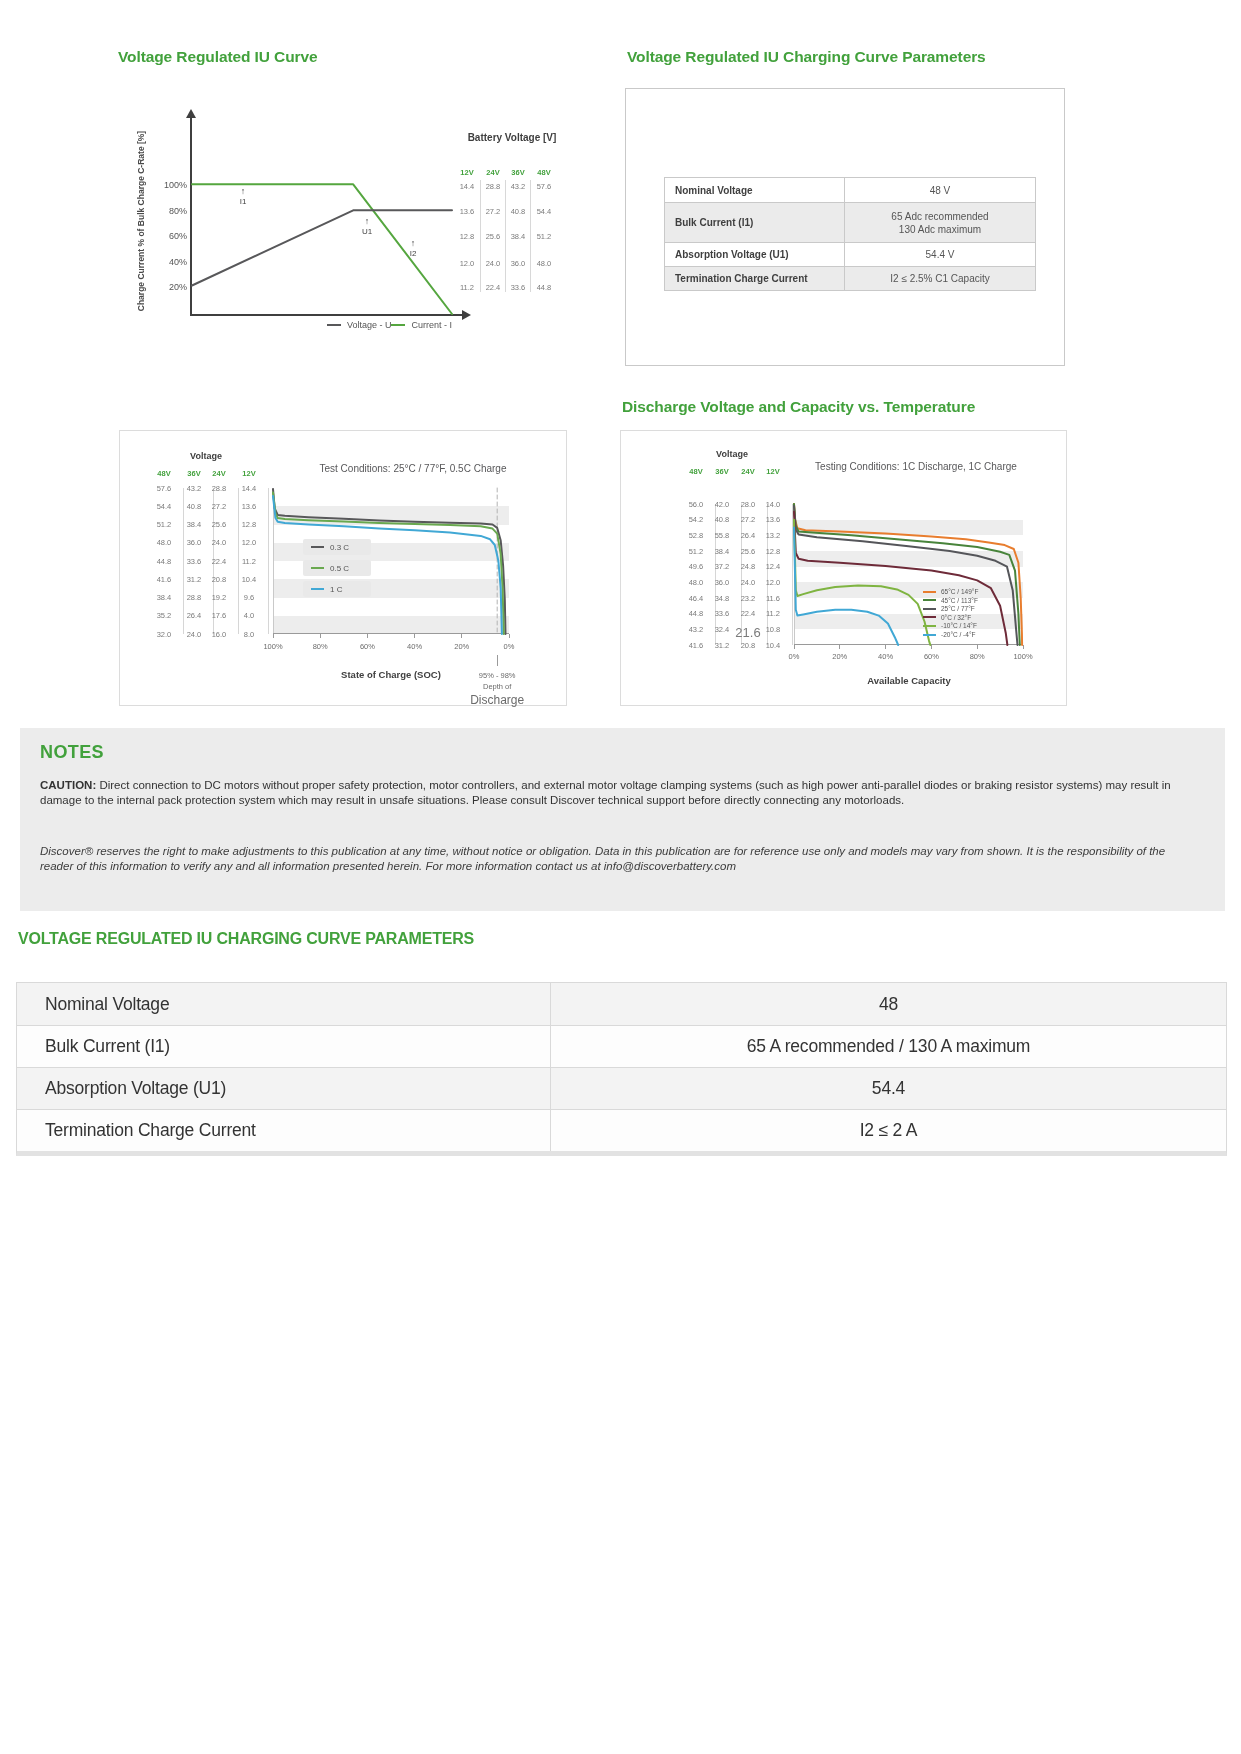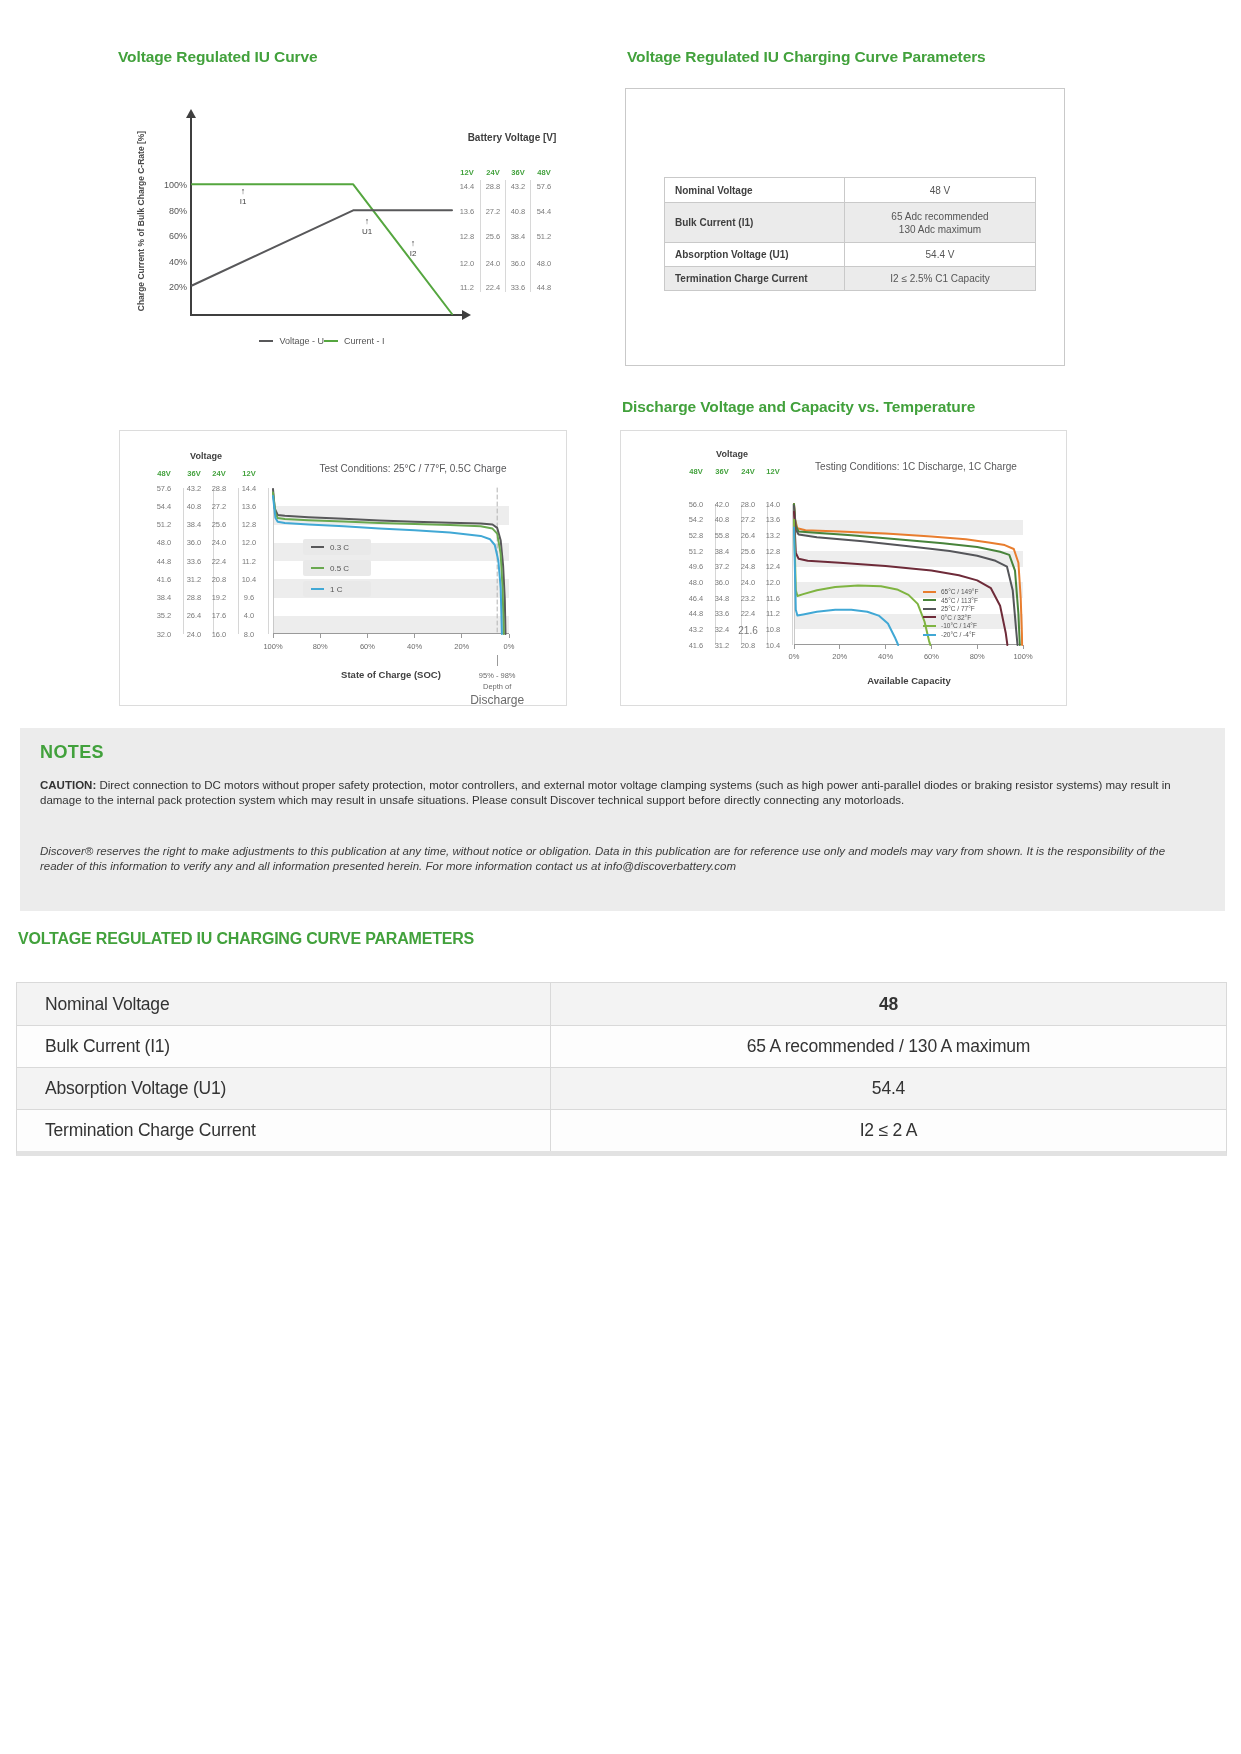--- a/index.html
+++ b/index.html
@@ -71,21 +71,21 @@
       <div style="position: absolute; left: 383px; top: 126px; width: 32px; text-align: center; font-size: 7.5px; color: rgb(122, 122, 122);">38.4</div>
       <div style="position: absolute; left: 409px; top: 126px; width: 32px; text-align: center; font-size: 7.5px; color: rgb(122, 122, 122);">51.2</div>
       <div style="position: absolute; left: 332px; top: 153px; width: 32px; text-align: center; font-size: 7.5px; color: rgb(122, 122, 122);">12.0</div>
       <div style="position: absolute; left: 358px; top: 153px; width: 32px; text-align: center; font-size: 7.5px; color: rgb(122, 122, 122);">24.0</div>
       <div style="position: absolute; left: 383px; top: 153px; width: 32px; text-align: center; font-size: 7.5px; color: rgb(122, 122, 122);">36.0</div>
       <div style="position: absolute; left: 409px; top: 153px; width: 32px; text-align: center; font-size: 7.5px; color: rgb(122, 122, 122);">48.0</div>
       <div style="position: absolute; left: 332px; top: 177px; width: 32px; text-align: center; font-size: 7.5px; color: rgb(122, 122, 122);">11.2</div>
       <div style="position: absolute; left: 358px; top: 177px; width: 32px; text-align: center; font-size: 7.5px; color: rgb(122, 122, 122);">22.4</div>
       <div style="position: absolute; left: 383px; top: 177px; width: 32px; text-align: center; font-size: 7.5px; color: rgb(122, 122, 122);">33.6</div>
       <div style="position: absolute; left: 409px; top: 177px; width: 32px; text-align: center; font-size: 7.5px; color: rgb(122, 122, 122);">44.8</div>
-      <div style="position: absolute; left: 73px; top: 230px; width: 260px; display: flex; justify-content: center; ">
+      <div style="position: absolute; left: 73px; top: 214px; width: 260px; display: flex; justify-content: flex-end; ">
         <div style="display: flex; align-items: center; gap: 6px;">
           <div style="width: 14px; height: 2px; background: rgb(88, 88, 90);"></div>
           <div style="font-size: 9px; color: rgb(85, 85, 85);">Voltage - U</div>
         </div>
         <div style="display: flex; align-items: center; gap: 6px;">
           <div style="width: 14px; height: 2px; background: rgb(85, 166, 63);"></div>
           <div style="font-size: 9px; color: rgb(85, 85, 85);">Current - I</div>
         </div>
       </div>
     </div>
@@ -240,21 +240,21 @@
       <div style="position: absolute; left: 58px; top: 162.5px; width: 34px; text-align: center; font-size: 7.5px; color: rgb(122, 122, 122);">46.4</div>
       <div style="position: absolute; left: 84px; top: 162.5px; width: 34px; text-align: center; font-size: 7.5px; color: rgb(122, 122, 122);">34.8</div>
       <div style="position: absolute; left: 110px; top: 162.5px; width: 34px; text-align: center; font-size: 7.5px; color: rgb(122, 122, 122);">23.2</div>
       <div style="position: absolute; left: 135px; top: 162.5px; width: 34px; text-align: center; font-size: 7.5px; color: rgb(122, 122, 122);">11.6</div>
       <div style="position: absolute; left: 58px; top: 178.167px; width: 34px; text-align: center; font-size: 7.5px; color: rgb(122, 122, 122);">44.8</div>
       <div style="position: absolute; left: 84px; top: 178.167px; width: 34px; text-align: center; font-size: 7.5px; color: rgb(122, 122, 122);">33.6</div>
       <div style="position: absolute; left: 110px; top: 178.167px; width: 34px; text-align: center; font-size: 7.5px; color: rgb(122, 122, 122);">22.4</div>
       <div style="position: absolute; left: 135px; top: 178.167px; width: 34px; text-align: center; font-size: 7.5px; color: rgb(122, 122, 122);">11.2</div>
       <div style="position: absolute; left: 58px; top: 193.833px; width: 34px; text-align: center; font-size: 7.5px; color: rgb(122, 122, 122);">43.2</div>
       <div style="position: absolute; left: 84px; top: 193.833px; width: 34px; text-align: center; font-size: 7.5px; color: rgb(122, 122, 122);">32.4</div>
-      <div style="position: absolute; left: 110px; top: 193.833px; width: 34px; text-align: center; font-size: 10px; color: rgb(122, 122, 122);">21.6</div>
+      <div style="position: absolute; left: 110px; top: 193.833px; width: 34px; text-align: center; font-size: 13px; color: rgb(122, 122, 122);">21.6</div>
       <div style="position: absolute; left: 135px; top: 193.833px; width: 34px; text-align: center; font-size: 7.5px; color: rgb(122, 122, 122);">10.8</div>
       <div style="position: absolute; left: 58px; top: 209.5px; width: 34px; text-align: center; font-size: 7.5px; color: rgb(122, 122, 122);">41.6</div>
       <div style="position: absolute; left: 84px; top: 209.5px; width: 34px; text-align: center; font-size: 7.5px; color: rgb(122, 122, 122);">31.2</div>
       <div style="position: absolute; left: 110px; top: 209.5px; width: 34px; text-align: center; font-size: 7.5px; color: rgb(122, 122, 122);">20.8</div>
       <div style="position: absolute; left: 135px; top: 209.5px; width: 34px; text-align: center; font-size: 7.5px; color: rgb(122, 122, 122);">10.4</div>
       <div style="position: absolute; left: 157px; top: 30px; width: 276px; text-align: center; font-size: 10px; color: rgb(88, 88, 90);">Testing Conditions: 1C Discharge, 1C Charge</div>
       <div style="position: absolute; left: 173px; top: 73px; width: 229px; height: 141px;">
         <div style="position: absolute; left: 0px; top: 15.6667px; width: 100%; height: 15.6667px; background: rgb(237, 237, 237);"></div>
         <div style="position: absolute; left: 0px; top: 47px; width: 100%; height: 15.6667px; background: rgb(237, 237, 237);"></div>
         <div style="position: absolute; left: 0px; top: 78.3333px; width: 100%; height: 15.6667px; background: rgb(237, 237, 237);"></div>
@@ -310,21 +310,21 @@
     </div>
   <div id="notes" class="abs">
     <div class="notes-h">NOTES</div>
     <p class="caution"><b>CAUTION:</b><span> Direct connection to DC motors without proper safety protection, motor controllers, and external motor voltage clamping systems (such as high power anti-parallel diodes or braking resistor systems) may result in damage to the internal pack protection system which may result in unsafe situations. Please consult Discover technical support before directly connecting any motorloads.</span></p>
     <p class="disclaimer">Discover® reserves the right to make adjustments to this publication at any time, without notice or obligation. Data in this publication are for reference use only and models may vary from shown. It is the responsibility of the reader of this information to verify any and all information presented herein. For more information contact us at info@discoverbattery.com</p>
   </div>
   <div class="bottom-heading">VOLTAGE REGULATED IU CHARGING CURVE PARAMETERS</div>
   <div id="bottomTable">
       <div style="display: flex; height: 42px; background: rgb(243, 243, 243); border-top: none; box-sizing: border-box;">
         <div style="width: 534px; display: flex; align-items: center; padding-left: 28px; box-sizing: border-box; font-size: 17.5px; letter-spacing: -0.2px; color: rgb(51, 51, 51); border-right: 1px solid rgb(217, 217, 217);">Nominal Voltage</div>
-        <div style="flex: 1 1 0%; display: flex; align-items: center; justify-content: center; font-size: 17.5px; letter-spacing: -0.2px; color: rgb(51, 51, 51); font-weight: bold;">48</div>
+        <div style="flex: 1 1 0%; display: flex; align-items: center; justify-content: center; font-size: 17.5px; letter-spacing: -0.2px; color: rgb(51, 51, 51);">48</div>
       </div>
       <div style="display: flex; height: 42px; background: rgb(253, 253, 253); border-top: 1px solid rgb(217, 217, 217); box-sizing: border-box;">
         <div style="width: 534px; display: flex; align-items: center; padding-left: 28px; box-sizing: border-box; font-size: 17.5px; letter-spacing: -0.2px; color: rgb(51, 51, 51); border-right: 1px solid rgb(217, 217, 217);">Bulk Current (I1)</div>
         <div style="flex: 1 1 0%; display: flex; align-items: center; justify-content: center; font-size: 17.5px; letter-spacing: -0.2px; color: rgb(51, 51, 51);">65 A recommended / 130 A maximum</div>
       </div>
       <div style="display: flex; height: 42px; background: rgb(243, 243, 243); border-top: 1px solid rgb(217, 217, 217); box-sizing: border-box;">
         <div style="width: 534px; display: flex; align-items: center; padding-left: 28px; box-sizing: border-box; font-size: 17.5px; letter-spacing: -0.2px; color: rgb(51, 51, 51); border-right: 1px solid rgb(217, 217, 217);">Absorption Voltage (U1)</div>
         <div style="flex: 1 1 0%; display: flex; align-items: center; justify-content: center; font-size: 17.5px; letter-spacing: -0.2px; color: rgb(51, 51, 51);">54.4</div>
       </div>
       <div style="display: flex; height: 42px; background: rgb(253, 253, 253); border-top: 1px solid rgb(217, 217, 217); box-sizing: border-box;">

